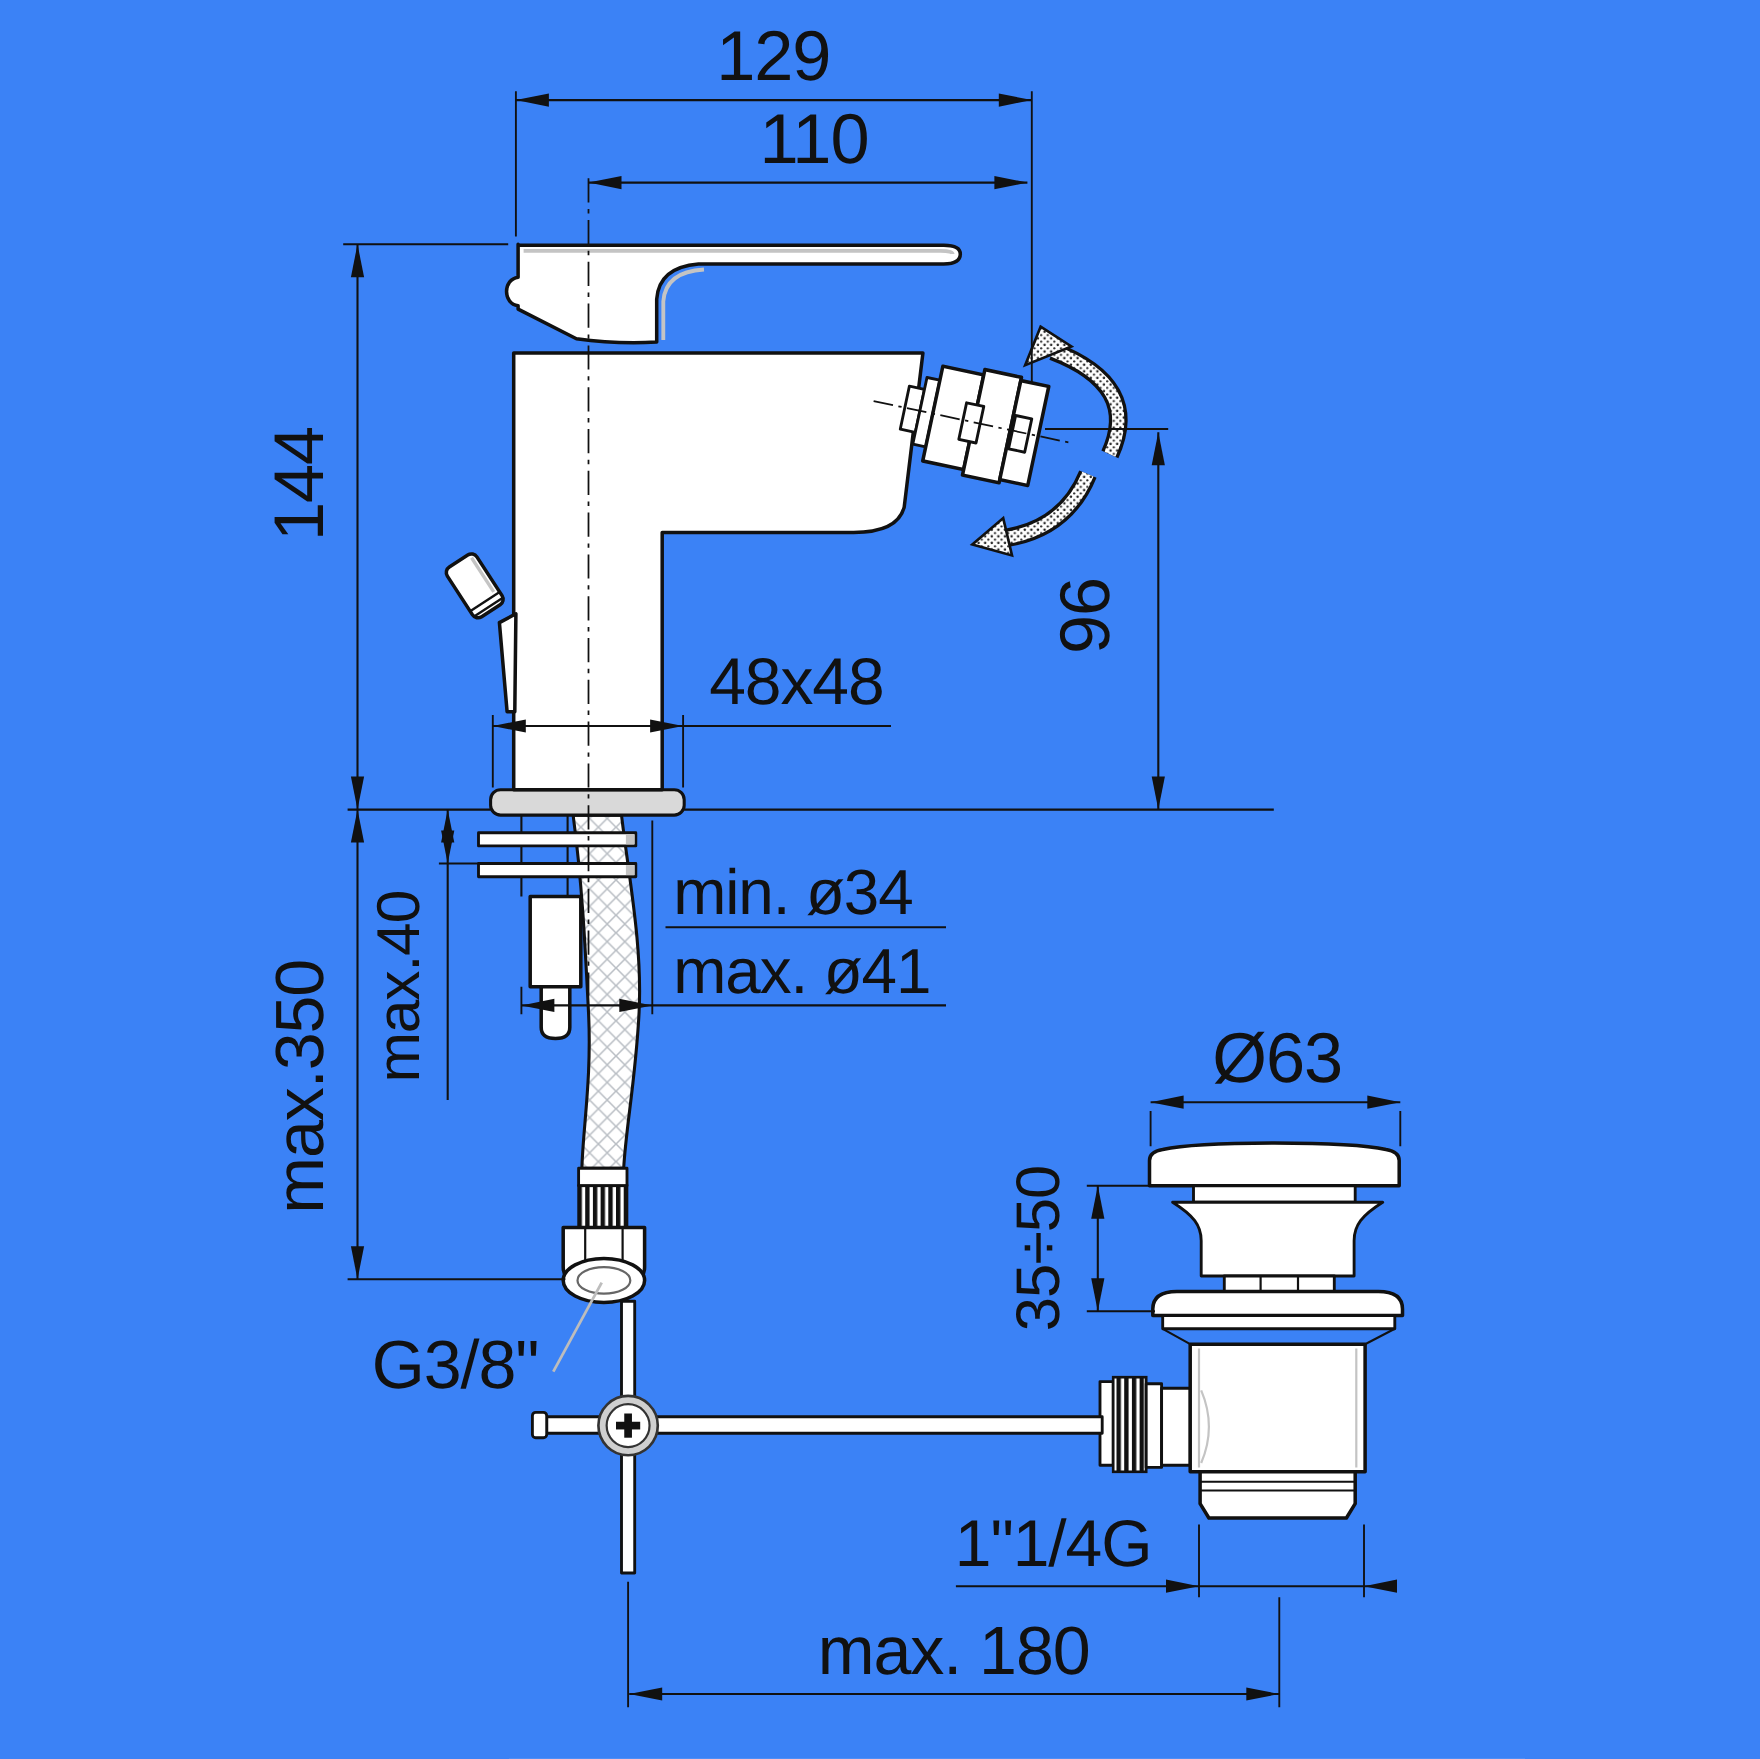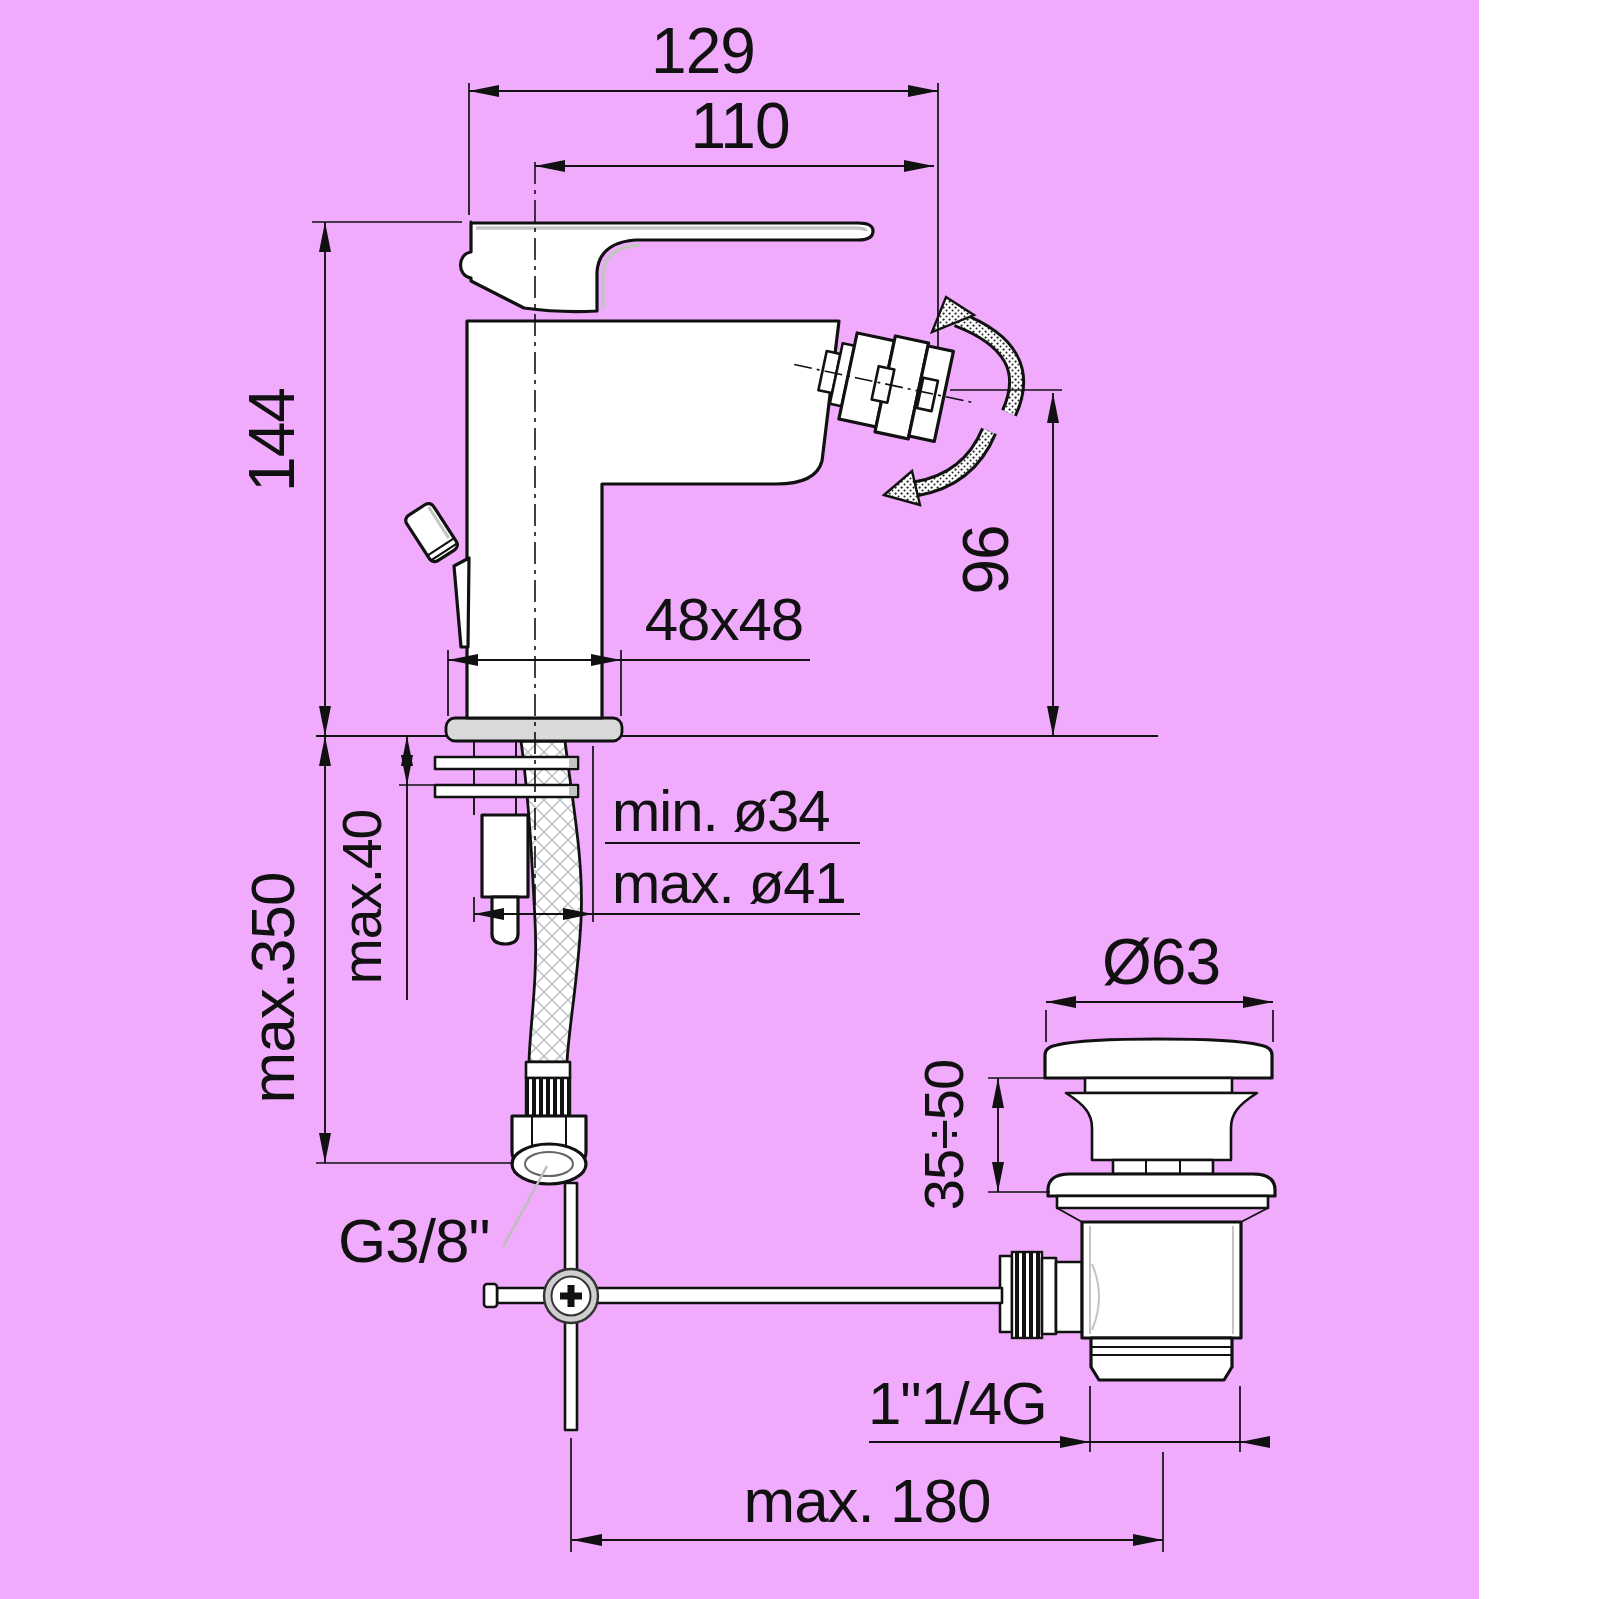--- a/index.html
+++ b/index.html
@@ -1,16 +1,16 @@
 <!DOCTYPE html>
 <html><head>
 <meta charset="utf-8">
 <style>
   html,body{margin:0;padding:0;background:#fff;}
-  .stage{position:relative;width:1479px;height:1599px;background:#f0abfc;overflow:hidden;}
+  .stage{position:relative;width:1600px;height:1599px;background:#3b82f6;overflow:hidden;}
   svg{display:block;}
   text{font-family:"Liberation Sans", sans-serif; fill:#111; letter-spacing:-1px;}
   .outline{fill:#fff;stroke:#111;stroke-width:3.2;stroke-linejoin:round;}
   .outline2{fill:#fff;stroke:#111;stroke-width:2.6;stroke-linejoin:round;}
   .thin{fill:none;stroke:#111;stroke-width:1.9;}
   .dim{fill:none;stroke:#111;stroke-width:1.9;}
   .ext{fill:none;stroke:#111;stroke-width:1.7;}
   .arrow{fill:#111;stroke:none;}
   .accent{fill:none;stroke:#c4c4c4;stroke-width:3.5;}
   .grayline{fill:none;stroke:#c4c4c4;stroke-width:2;}

